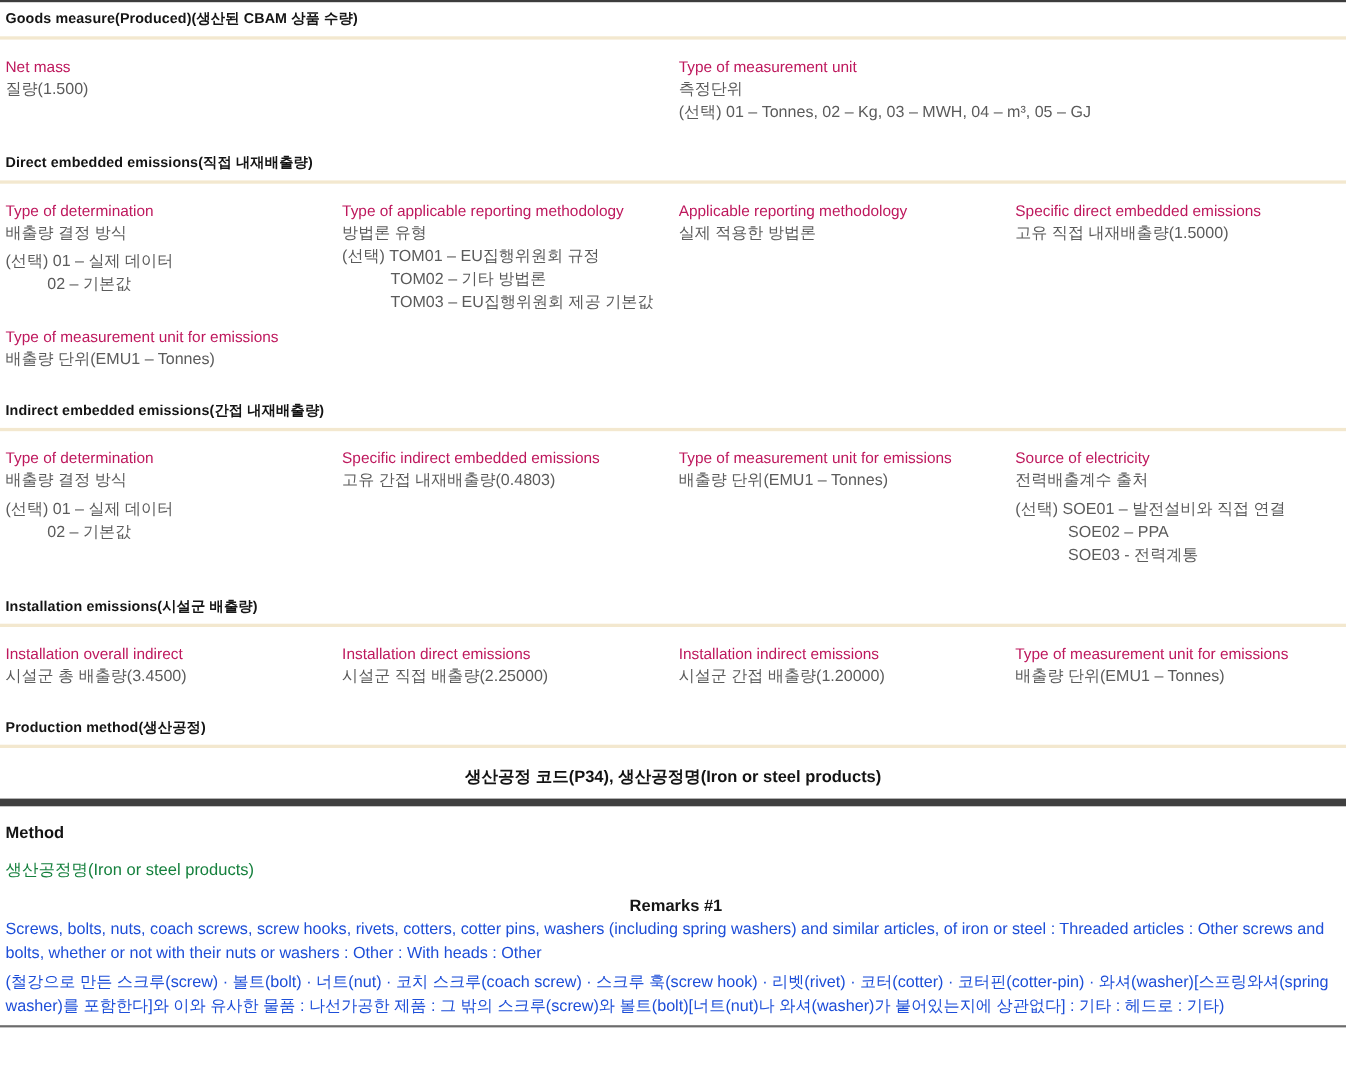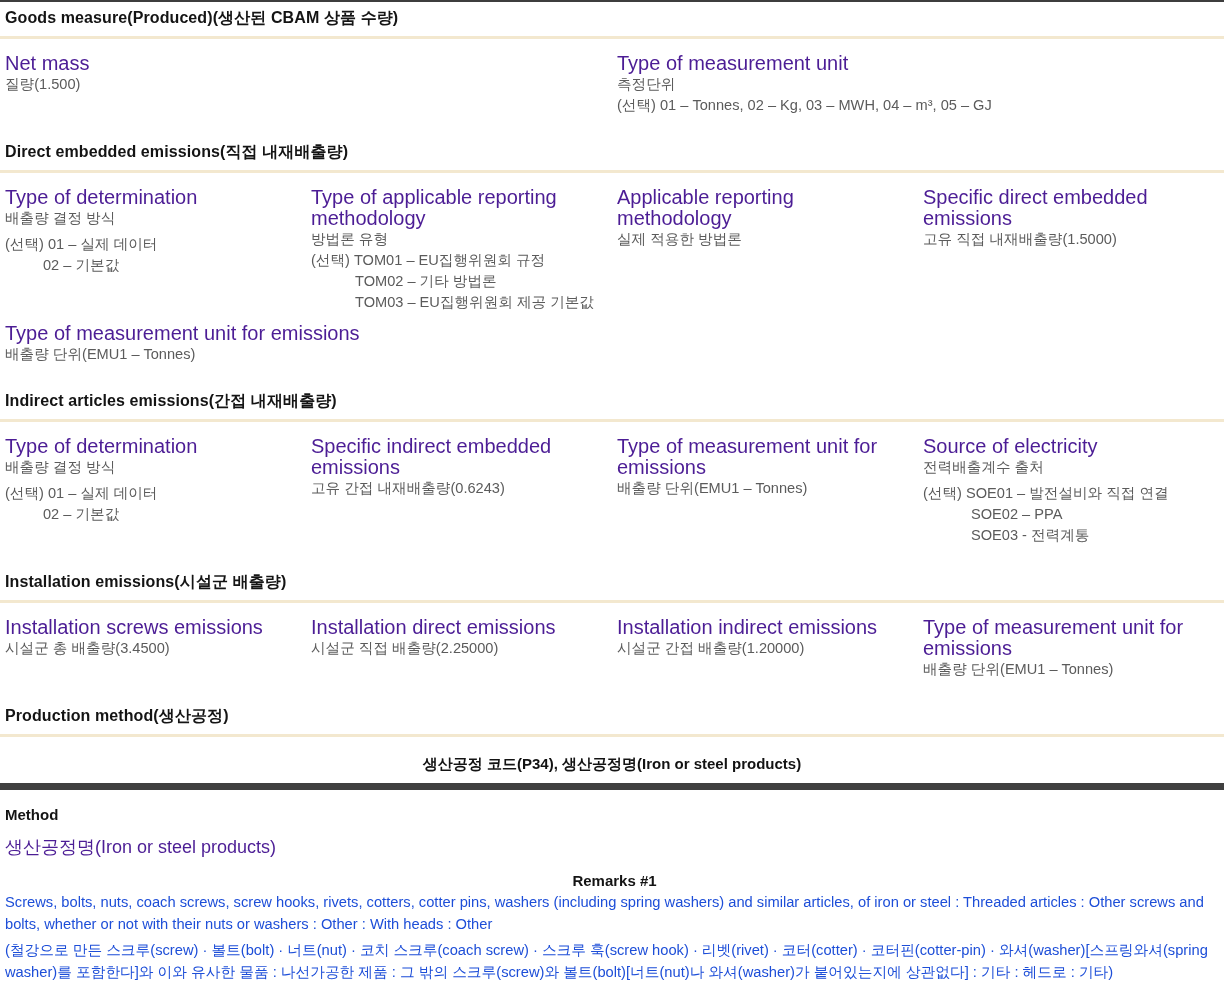--- a/index.html
+++ b/index.html
@@ -5,47 +5,47 @@
   html,body{margin:0;padding:0;}
   body{
     width:1224px;height:986px;overflow:hidden;background:#ffffff;
     font-family:"Liberation Sans","DejaVu Sans",sans-serif;
     -webkit-font-smoothing:antialiased;
   }
   .edge-line{height:2px;background:#3d3d3d;}
   .edge-line.bottom{background:#6b6b6b;}
   .section{margin:0;}
   .section-title{
-    font-size:16px;font-weight:700;color:#141414;
+    font-size:13px;font-weight:700;color:#141414;
     padding:6px 5px 7px 5px;border-bottom:3px solid #f3e8cf;
     letter-spacing:.1px;
   }
   .fields-grid{
     display:grid;grid-template-columns:repeat(4,1fr);
     padding:14px 0 20px 0;
   }
   .fields-grid.no-pb{padding-bottom:0;}
   .fields-grid.row2{padding-top:10px;}
   .field{padding:0 14px 0 5px;}
   .field-label{
-    font-size:20px;color:#4c1d95;line-height:21px;
+    font-size:14px;color:#be185d;line-height:21px;
   }
   .field-line{
     font-size:14.6px;color:#5b5b5b;line-height:21px;white-space:pre-wrap;
   }
   .centered-title{
     text-align:center;font-size:15px;font-weight:700;color:#131313;
     margin-top:16px;padding-bottom:9px;border-bottom:7px solid #404040;
     line-height:21px;
   }
   .method-label{
     font-size:15px;font-weight:700;color:#141414;margin:14px 0 0 5px;line-height:21px;
   }
   .method-value{
-    font-size:18px;color:#4c1d95;margin:12px 0 0 5px;line-height:21px;
+    font-size:15px;color:#15803d;margin:12px 0 0 5px;line-height:21px;
   }
   .remarks-label{
     font-size:15px;font-weight:700;color:#141414;margin:12px 0 0 5px;line-height:21px;text-align:center;
   }
   .remarks-para{
     font-size:14.7px;color:#1d4ed8;margin:0 6px 0 5px;line-height:22px;
   }
   .remarks-para + .remarks-para{margin-top:4px;}
   .bottom-gap{height:6px;}
 </style>
@@ -100,32 +100,32 @@
       <div class="fields-grid row2">
         <div class="field" style="grid-column: span 2;">
           <div class="field-label">Type of measurement unit for emissions</div>
           <div class="field-line">배출량 단위(EMU1 – Tonnes)</div>
         </div>
       </div>
     </div>
 </div>
 
 <div class="section">
-  <div class="section-title">Indirect articles emissions(간접 내재배출량)</div>
+  <div class="section-title">Indirect embedded emissions(간접 내재배출량)</div>
   <div>
       <div class="fields-grid">
         <div class="field" style="grid-column: span 1;">
           <div class="field-label">Type of determination</div>
           <div class="field-line">배출량 결정 방식</div>
           <div class="field-line" style="margin-top: 5px;">(선택) 01 – 실제 데이터</div>
           <div class="field-line" style="padding-left: 38px;">02 – 기본값</div>
         </div>
         <div class="field" style="grid-column: span 1;">
           <div class="field-label">Specific indirect embedded emissions</div>
-          <div class="field-line">고유 간접 내재배출량(0.6243)</div>
+          <div class="field-line">고유 간접 내재배출량(0.4803)</div>
         </div>
         <div class="field" style="grid-column: span 1;">
           <div class="field-label">Type of measurement unit for emissions</div>
           <div class="field-line">배출량 단위(EMU1 – Tonnes)</div>
         </div>
         <div class="field" style="grid-column: span 1;">
           <div class="field-label">Source of electricity</div>
           <div class="field-line">전력배출계수 출처</div>
           <div class="field-line" style="margin-top: 5px;">(선택) SOE01 – 발전설비와 직접 연결</div>
           <div class="field-line" style="padding-left: 48px;">SOE02 – PPA</div>
@@ -133,21 +133,21 @@
         </div>
       </div>
     </div>
 </div>
 
 <div class="section">
   <div class="section-title">Installation emissions(시설군 배출량)</div>
   <div>
       <div class="fields-grid">
         <div class="field" style="grid-column: span 1;">
-          <div class="field-label">Installation screws emissions</div>
+          <div class="field-label">Installation overall indirect</div>
           <div class="field-line">시설군 총 배출량(3.4500)</div>
         </div>
         <div class="field" style="grid-column: span 1;">
           <div class="field-label">Installation direct emissions</div>
           <div class="field-line">시설군 직접 배출량(2.25000)</div>
         </div>
         <div class="field" style="grid-column: span 1;">
           <div class="field-label">Installation indirect emissions</div>
           <div class="field-line">시설군 간접 배출량(1.20000)</div>
         </div>

